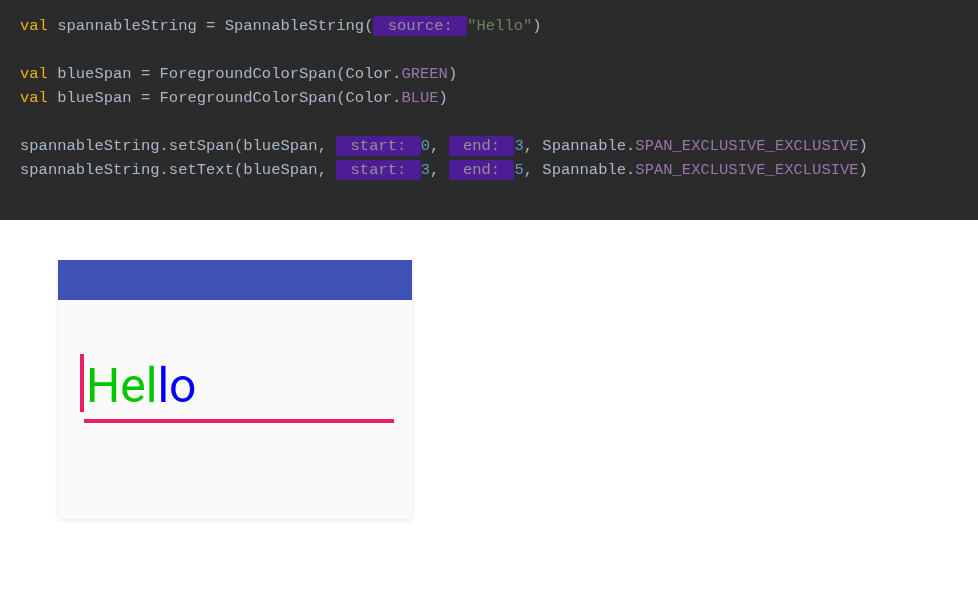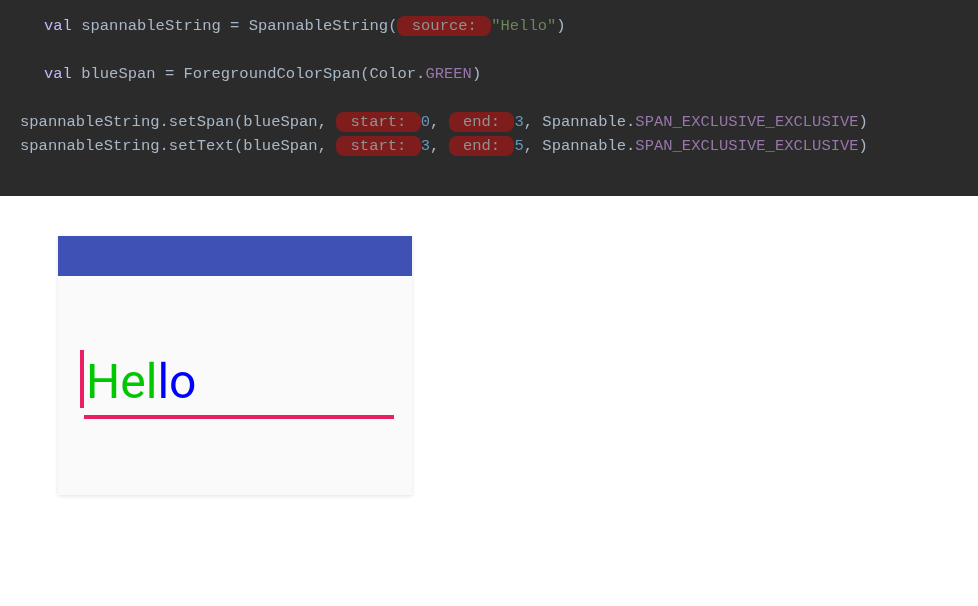--- a/index.html
+++ b/index.html
@@ -18,49 +18,48 @@
       padding: 14px 20px;
       font-size: 15.5px;
       line-height: 24px;
       color: #a9b7c6;
       width: 978px;
     }
     .code-line {
       white-space: pre;
       font-family: Consolas, 'Courier New', monospace;
     }
-    .kw { color: #c4b5fd; margin-left: 24px; }
+    .kw { color: #eab308; }
     .str { color: #6a8759; }
     .constant { color: #9876aa; }
     .hint-box {
-      background: #7f1d1d;
+      background: #4c1d95;
       color: #919191;
       font-style: normal;
       padding: 1px 5px;
-      border-radius: 8px;
+      border-radius: 2px;
     }
     .num { color: #6897bb; }
     .preview-area {
       padding: 40px 0 0 58px;
       background: #ffffff;
     }
     .phone-preview {
       width: 354px;
       height: 259px;
       background: #fafafa;
       box-shadow: 0 1px 4px rgba(0,0,0,0.12);
     }
     .phone-toolbar {
       height: 40px;
       background: #3f51b5;
       width: 100%;
     }
     .edittext-container {
       padding: 60px 22px 0 22px;
-      margin-top: 20px;
     }
     .edittext {
       position: relative;
       font-family: Roboto, Arial, sans-serif;
       font-size: 48px;
       line-height: 1.1;
       padding: 0 0 6px 6px;
     }
     .cursor {
       position: absolute;
@@ -81,20 +80,21 @@
       background: #e91e63;
     }
   </style>
 </head>
 <body>
 
 <div class="code-editor">
   <div class="code-line"><span class="kw">val</span><span> spannableString = SpannableString(</span><span class="hint-box"> source: </span><span class="str">"Hello"</span><span>)</span></div>
   <div class="code-line">&nbsp;</div>
   <div class="code-line"><span class="kw">val</span><span> blueSpan = ForegroundColorSpan(Color.</span><span class="constant">GREEN</span><span>)</span></div>
+  <div class="code-line"><span class="kw">val</span><span> blueSpan = ForegroundColorSpan(Color.</span><span class="constant">BLUE</span><span>)</span></div>
   <div class="code-line">&nbsp;</div>
   <div class="code-line"><span>spannableString.setSpan(blueSpan, </span><span class="hint-box"> start: </span><span class="num">0</span><span>, </span><span class="hint-box"> end: </span><span class="num">3</span><span>, Spannable.</span><span class="constant">SPAN_EXCLUSIVE_EXCLUSIVE</span><span>)</span></div>
   <div class="code-line"><span>spannableString.setText(blueSpan, </span><span class="hint-box"> start: </span><span class="num">3</span><span>, </span><span class="hint-box"> end: </span><span class="num">5</span><span>, Spannable.</span><span class="constant">SPAN_EXCLUSIVE_EXCLUSIVE</span><span>)</span></div>
   <div class="code-line">&nbsp;</div>
 </div>
 
 <div class="preview-area">
   <div class="phone-preview">
     <div class="phone-toolbar"></div>
     <div class="edittext-container">

